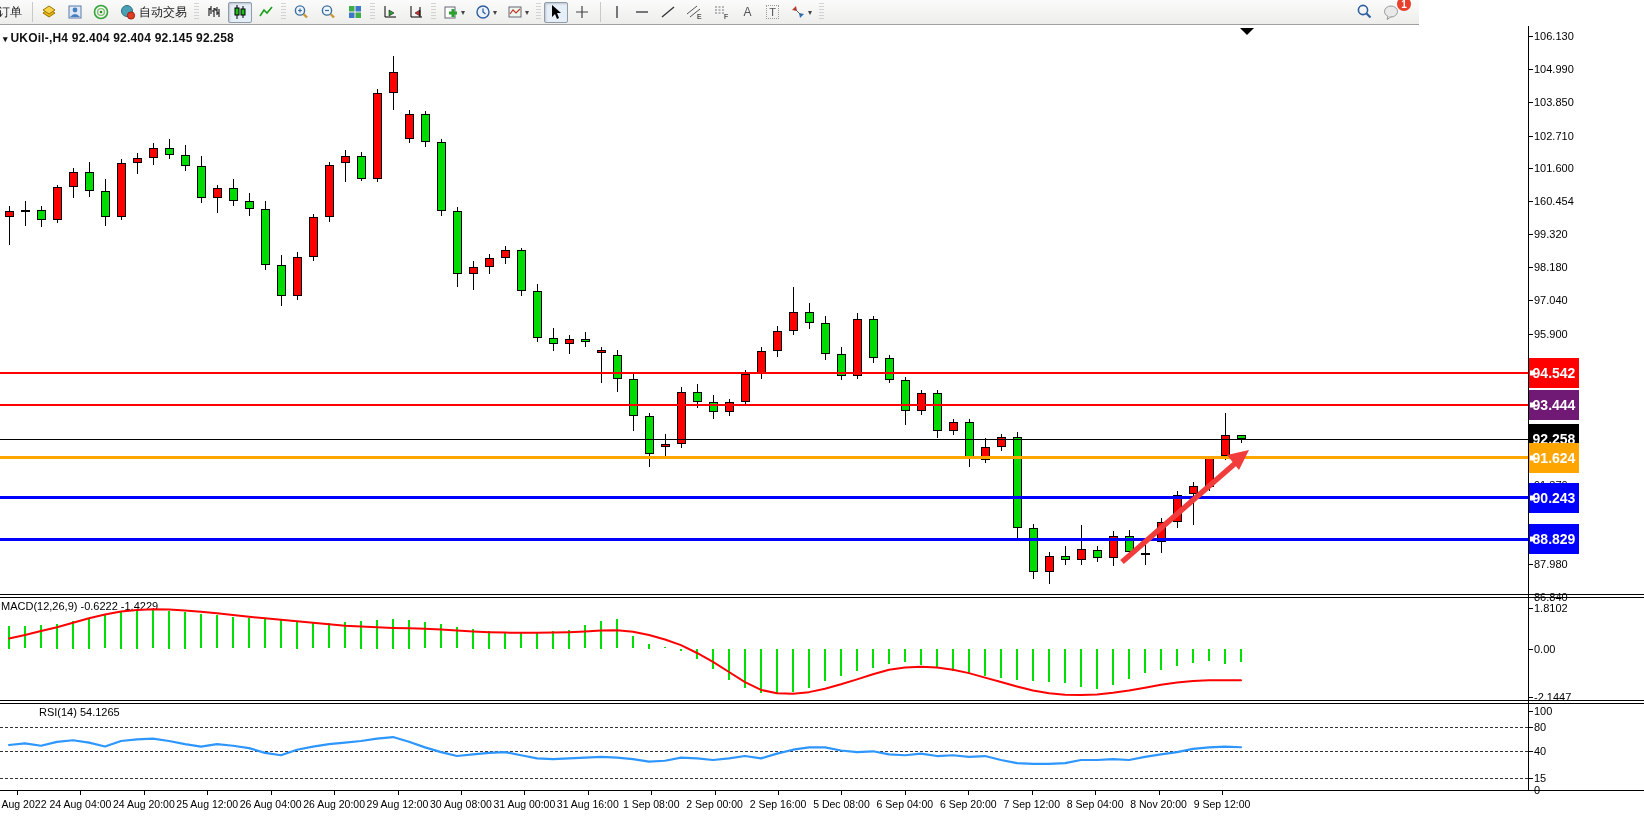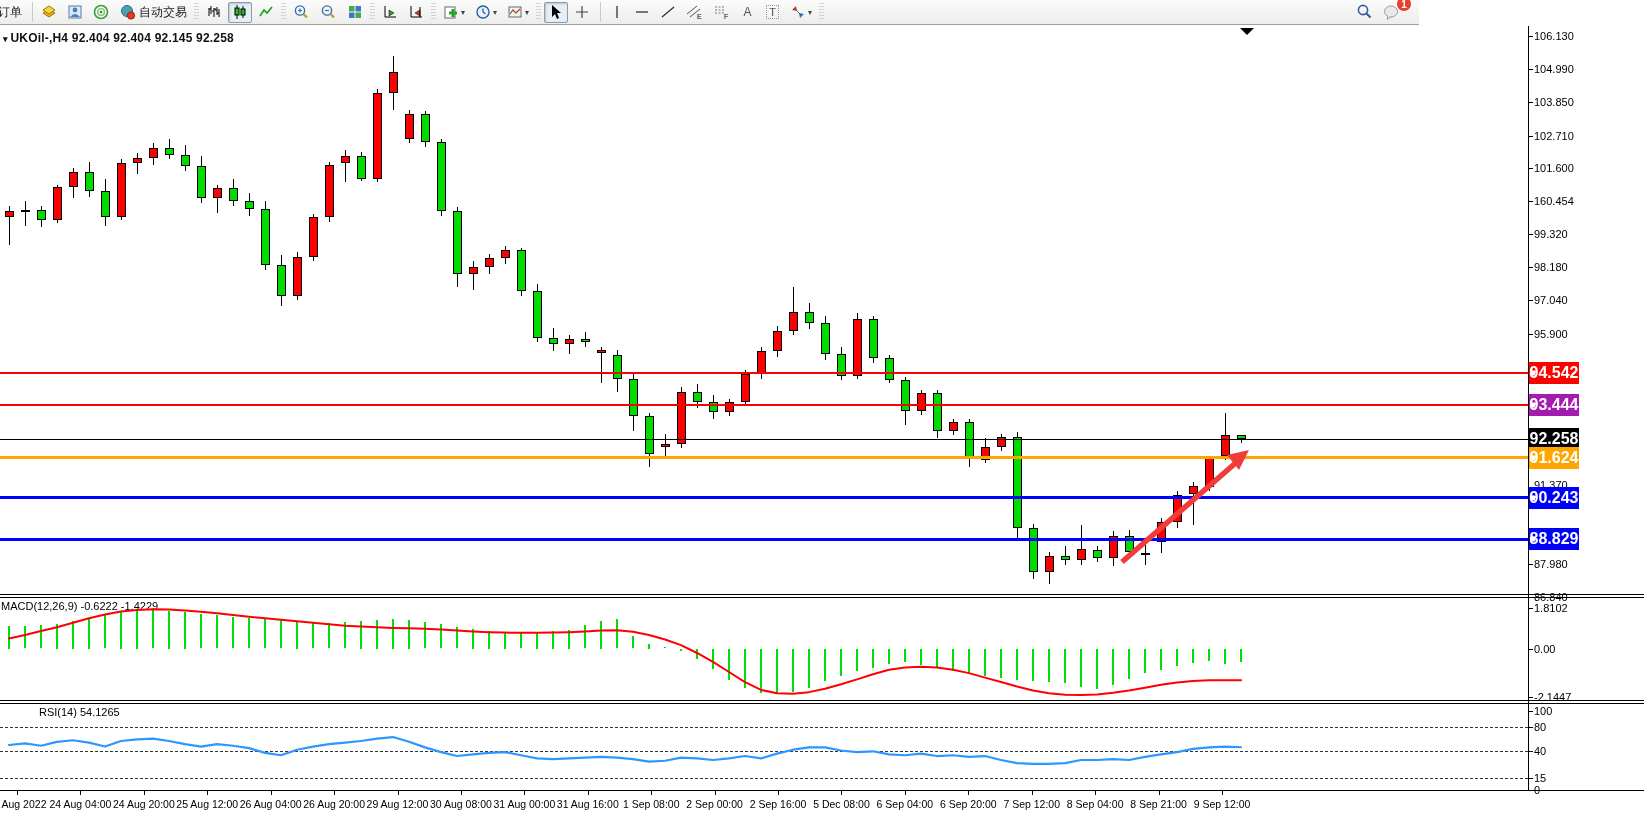--- a/index.html
+++ b/index.html
@@ -29,22 +29,22 @@
 
   
   #chart-root { position:absolute; left:0; top:26px; width:1644px; height:792px; background:#fff; }
   .abs { position:absolute; }
   #symbol-title { position:absolute; left:3px; top:5px; font-size:12px; font-weight:600;
     color:#111; letter-spacing:.2px; }
   .pane-label { position:absolute; left:1px; font-size:11px; color:#000; }
   .tick-label { position:absolute; left:1534px; transform:translateY(-50%);
     font-size:11px; color:#000; white-space:nowrap; }
   .tick-mark { position:absolute; left:1528px; width:5px; height:1px; background:#000; }
-  .price-badge { position:absolute; left:1529px; width:50px; height:22px; transform:translateY(-50%);
-    color:#fff; font-size:16px; font-weight:bold; display:flex; align-items:center;
+  .price-badge { position:absolute; left:1529px; width:50px; height:30px; transform:translateY(-50%);
+    color:#fff; font-size:14px; font-weight:bold; display:flex; align-items:center;
     justify-content:center; }
   .badge-notch { position:absolute; left:1px; top:50%; transform:translateY(-50%);
     width:5px; height:5px; background:#fff; }
   .time-label { position:absolute; top:772px; transform:translateX(-50%);
     font-size:10.5px; color:#000; white-space:nowrap; }
   .time-tick { position:absolute; top:765px; width:1px; height:4px; background:#000; }
   .sep-line { position:absolute; left:0; width:1644px; height:1px; background:#000; }
   .dashed-line { position:absolute; left:0; width:1528px; height:0;
     border-top:1px dashed #333; }
   #axis-vline { position:absolute; left:1528px; top:0; width:1px; height:765px; background:#000; }
@@ -589,33 +589,33 @@
         <div class="time-label abs" style="left: 841.474px;">5 Dec 08:00</div>
         <div class="time-tick abs" style="left: 904.895px;"></div>
         <div class="time-label abs" style="left: 904.895px;">6 Sep 04:00</div>
         <div class="time-tick abs" style="left: 968.316px;"></div>
         <div class="time-label abs" style="left: 968.316px;">6 Sep 20:00</div>
         <div class="time-tick abs" style="left: 1031.74px;"></div>
         <div class="time-label abs" style="left: 1031.74px;">7 Sep 12:00</div>
         <div class="time-tick abs" style="left: 1095.16px;"></div>
         <div class="time-label abs" style="left: 1095.16px;">8 Sep 04:00</div>
         <div class="time-tick abs" style="left: 1158.58px;"></div>
-        <div class="time-label abs" style="left: 1158.58px;">8 Sep 21:00</div>
+        <div class="time-label abs" style="left: 1158.58px;">8 Nov 20:00</div>
         <div class="time-tick abs" style="left: 1222px;"></div>
         <div class="time-label abs" style="left: 1222px;">9 Sep 12:00</div>
         <div class="pane-label abs" style="top: 574px;">MACD(12,26,9) -0.6222 -1.4229</div>
         <div class="pane-label abs" style="top: 680px; margin-left: 38px;">RSI(14) 54.1265</div>
         <svg width="1644" height="792" id="overlay-svg">
           <polyline points="9,612.437609041948 25,609.0810134263825 41,605.0530986877038 57,601.248956990063 73,596.7734961693089 89,592.298035348555 105,588.4938936509141 121,585.5848441174239 137,584.01843283016 153,583.3471137070469 169,583.5708867480846 185,584.4659789122354 201,585.8086171584616 217,587.1512554046878 233,588.9414397329895 249,590.7316240612911 265,592.298035348555 281,593.8644466358188 297,595.207084882045 313,596.7734961693089 329,598.3399074565729 345,599.6825457027991 361,600.5776378669499 377,601.248956990063 393,601.9202761131761 409,602.3678221952515 425,602.8153682773269 441,603.4866874004399 457,604.6055526056284 473,605.5006447697792 489,606.1719638928923 505,606.6195099749677 521,606.8432830160054 537,606.8432830160054 553,606.6195099749677 569,606.1719638928923 585,605.5006447697792 601,604.6055526056284 617,604.158006523553 633,605.7244178108169 649,609.0810134263825 665,613.5564742471365 681,619.150800273079 697,626.9828567093984 713,635.9337783509064 729,646.0035651976029 745,656.0733520442994 761,663.905408480619 777,667.2620040961845 793,667.7095501782599 809,666.1431388909959 825,662.7865432754305 841,658.3110824546765 857,653.3880755518471 873,648.24129560798 889,643.765834787226 905,641.528104376849 921,640.8567852537359 937,641.528104376849 953,643.765834787226 969,647.1224304027915 985,651.5978912235455 1001,656.0733520442994 1017,660.5488128650535 1033,664.576727603732 1049,667.2620040961845 1065,668.8284153834484 1081,669.0521884244861 1097,668.380869301373 1113,666.814458014109 1129,664.576727603732 1145,661.667678070242 1161,658.7586285367519 1177,656.5208981263748 1193,654.954486839111 1209,654.2831677159979 1225,654.2831677159979 1241,654.3480618978988" fill="none" stroke="#FF0000" stroke-width="2" stroke-linejoin="round" stroke-linecap="round"></polyline>
           <polyline points="9,718.97 25,717.39 41,719.76 57,715.81 73,714.23 89,716.6 105,720.55 121,715.02 137,713.44 153,712.65 169,715.02 185,718.18 201,720.55 217,718.18 233,719.76 249,722.13 265,726.87 281,729.24 297,723.71 313,720.55 329,718.18 345,716.6 361,715.02 377,712.65 393,711.07 409,715.81 425,721.34 441,726.08 457,730.03 473,728.45 489,726.87 505,726.08 521,729.24 537,732.4 553,733.19 569,732.4 585,731.61 601,730.82 617,731.61 633,733.19 649,735.56 665,734.77 681,731.61 697,732.4 713,733.98 729,732.4 745,730.03 761,732.4 777,727.66 793,723.71 809,721.34 825,721.34 841,724.5 857,726.08 873,725.29 889,728.45 905,729.24 921,727.66 937,730.03 953,729.24 969,730.82 985,730.03 1001,733.98 1017,737.14 1033,737.93 1049,737.93 1065,737.14 1081,733.98 1097,733.98 1113,733.19 1129,733.98 1145,730.82 1161,728.45 1177,726.08 1193,722.92 1209,721.34 1225,720.55 1241,721.2373" fill="none" stroke="#2E96FF" stroke-width="2.2" stroke-linejoin="round" stroke-linecap="round"></polyline>
           <line x1="1122" y1="536" x2="1239" y2="434" stroke="#F23C3C" stroke-width="5.5"></line>
           <polygon points="1249,424 1227,429 1239,444" fill="#F23C3C"></polygon>
         </svg>
         <div class="price-badge abs" style="top: 347.021px; background: rgb(255, 0, 0);">94.542<span class="badge-notch"></span></div>
-        <div class="price-badge abs" style="top: 378.938px; background: #a21caf;">93.444<span class="badge-notch"></span></div>
+        <div class="price-badge abs" style="top: 378.938px; background: #701a75;">93.444<span class="badge-notch"></span></div>
         <div class="price-badge abs" style="top: 413.413px; background: rgb(0, 0, 0);">92.258</div>
         <div class="price-badge abs" style="top: 431.843px; background: rgb(255, 165, 0);">91.624<span class="badge-notch"></span></div>
         <div class="price-badge abs" style="top: 471.986px; background: rgb(0, 0, 255);">90.243<span class="badge-notch"></span></div>
         <div class="price-badge abs" style="top: 513.089px; background: rgb(0, 0, 255);">88.829<span class="badge-notch"></span></div>
         <div class="abs" id="shift-marker" style="left: 1240px; top: 2px;"></div>
       </div>
   </div>
 </div>
 
 </body></html>

